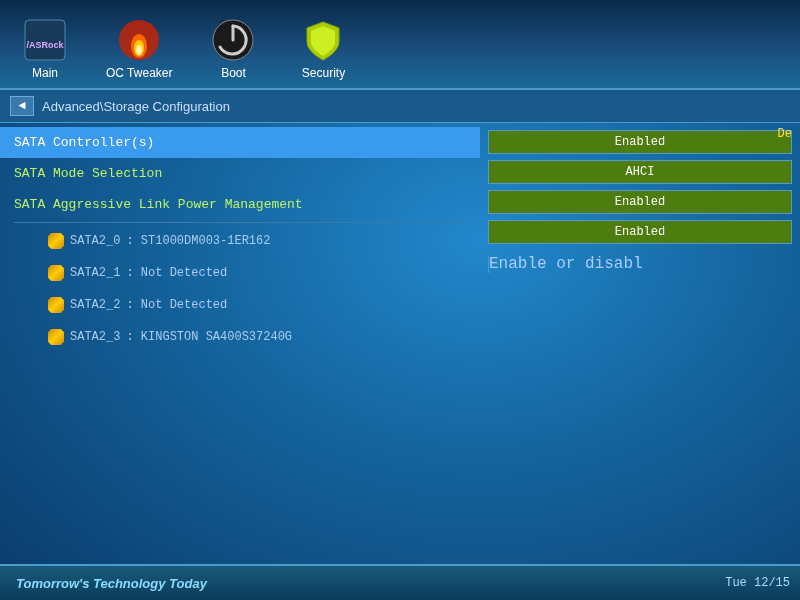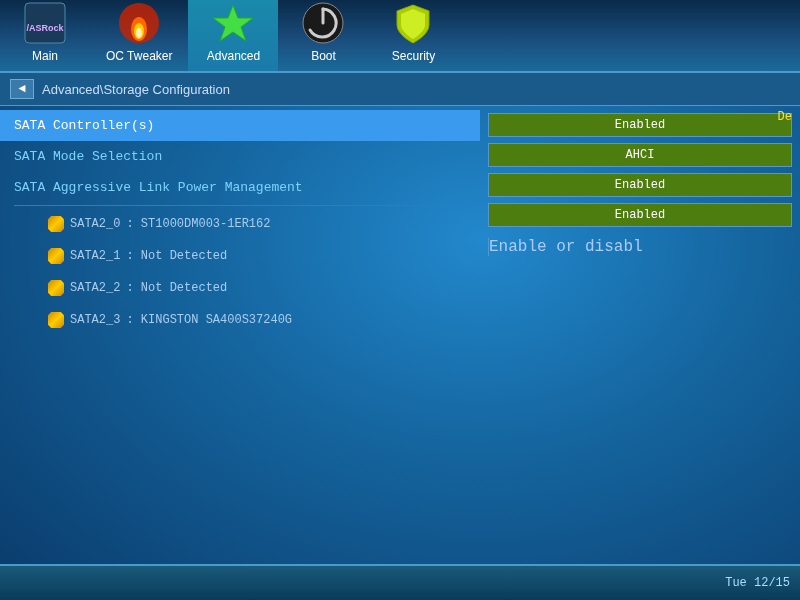--- a/index.html
+++ b/index.html
@@ -21,21 +21,21 @@
     }
 
     
     .top-nav {
       position: relative;
       z-index: 10;
       display: flex;
       align-items: flex-end;
       background: linear-gradient(180deg, #0a2a4a 0%, #1a5080 60%, #1a6a9a 100%);
       padding: 8px 0 0 0;
-      height: 73px;
+      height: 90px;
       border-bottom: 2px solid #4a9acc;
     }
 
     .nav-item {
       display: flex;
       flex-direction: column;
       align-items: center;
       padding: 4px 16px 8px 16px;
       cursor: pointer;
       min-width: 90px;
@@ -102,21 +102,21 @@
     }
 
     
     .left-panel {
       width: 480px;
       padding: 4px 0;
     }
 
     .setting-row {
       padding: 8px 14px;
-      color: #7dd3fc;
+      color: #bef264;
       font-size: 13px;
       font-family: 'Courier New', Courier, monospace;
       cursor: pointer;
     }
 
     .setting-row.selected {
       background: #3a9aee;
       color: #ffffff;
     }
 
@@ -221,28 +221,20 @@
       <svg width="44" height="44" viewBox="0 0 44 44">
         <circle cx="22" cy="22" r="20" fill="#cc2200" opacity="0.8"></circle>
         <ellipse cx="22" cy="28" rx="8" ry="12" fill="#ff6600"></ellipse>
         <ellipse cx="22" cy="30" rx="5" ry="8" fill="#ffcc00"></ellipse>
         <ellipse cx="22" cy="32" rx="3" ry="5" fill="#ffffff" opacity="0.7"></ellipse>
       </svg>
     </div>
     <span class="nav-label">OC Tweaker</span>
   </div>
 
-  <div class="nav-item active">
-    <div class="nav-icon">
-      <svg width="44" height="44" viewBox="0 0 44 44">
-        <polygon points="22,4 27,17 42,17 30,26 35,40 22,31 9,40 14,26 2,17 17,17" fill="#44dd44" stroke="#22aa22" stroke-width="1"></polygon>
-      </svg>
-    </div>
-    <span class="nav-label">Advanced</span>
-  </div>
 
 
   <div class="nav-item">
     <div class="nav-icon">
       <svg width="44" height="44" viewBox="0 0 44 44">
         <circle cx="22" cy="22" r="20" fill="#1a1a1a" stroke="#888" stroke-width="1"></circle>
         <path d="M22 8 A14 14 0 1 1 9 29" fill="none" stroke="#cccccc" stroke-width="3" stroke-linecap="round"></path>
         <line x1="22" y1="8" x2="22" y2="22" stroke="#cccccc" stroke-width="3" stroke-linecap="round"></line>
       </svg>
     </div>
@@ -322,14 +314,15 @@
     <div class="value-btn">Enabled</div>
 
     <div style="margin-top: 8px; color:#aaccff; font-size:16px; font-family:'Courier New', monospace; border-left: 1px solid #4a9acc; ">
       <span>Enable or disabl</span>
     </div>
   </div>
 
 </div>
 
 <div class="bottom-bar">
+  <span class="bottom-text">Tomorrow's Technology Today</span>
   <span class="bottom-clock">Tue 12/15</span>
 </div>
 
 </body></html>

